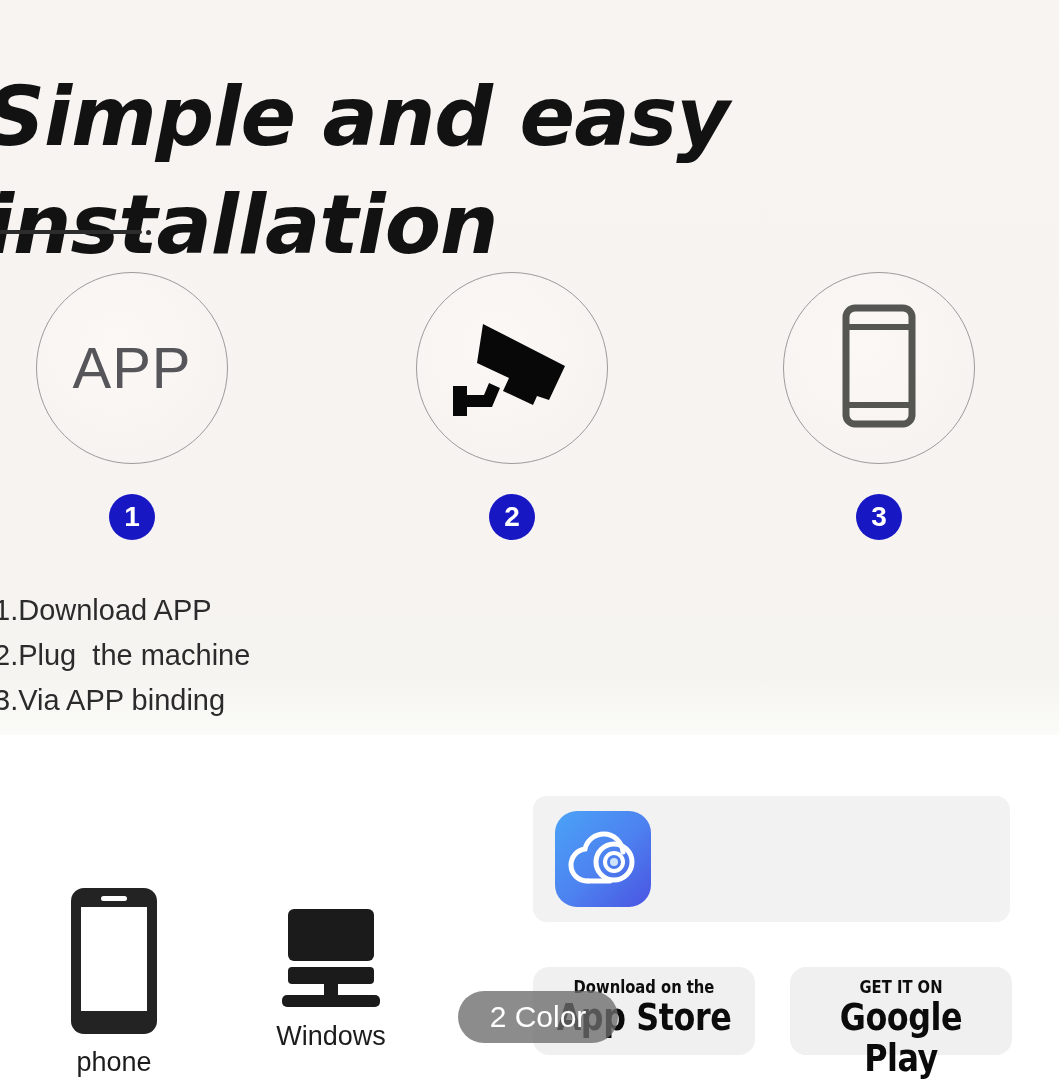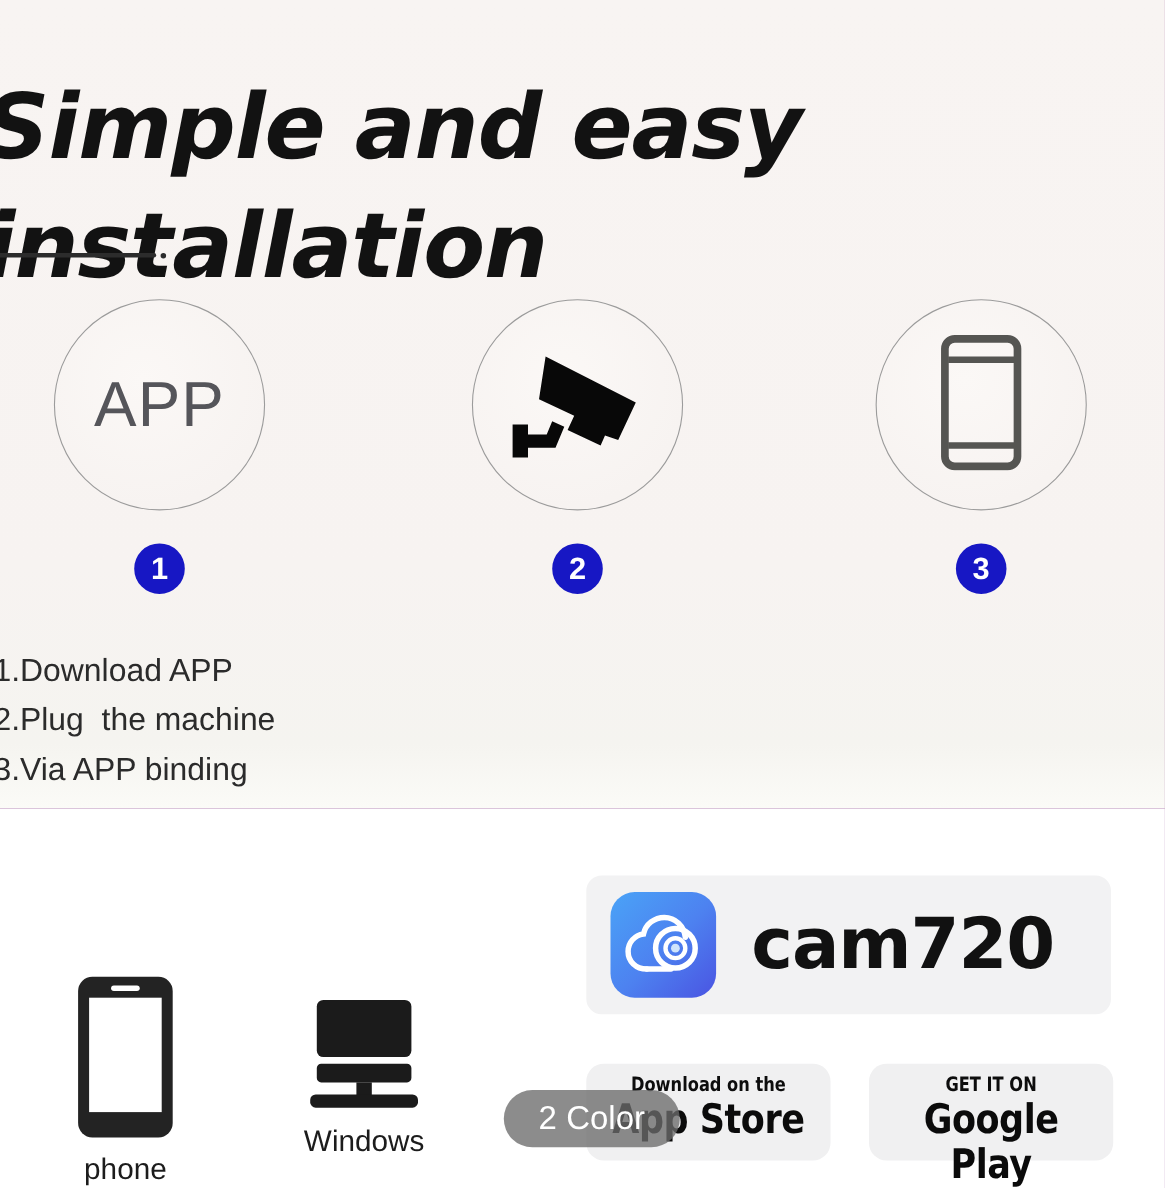--- a/index.html
+++ b/index.html
@@ -56,21 +56,21 @@
     left: 146px;
     top: 230px;
     width: 5px;
     height: 5px;
     border-radius: 50%;
     background: #2c2c2c;
   }
 
   .steps-row {
     position: absolute;
-    left: 13px;
+    left: 0;
     top: 272px;
     width: 964px;
     height: 300px;
   }
   .step {
     position: absolute;
     top: 0;
     width: 260px;
     height: 300px;
   }
@@ -336,21 +336,20 @@
   <div class="brand-card">
     <div class="brand-icon">
       <svg width="74" height="60" viewBox="0 0 74 60" aria-hidden="true">
         <path d="M22 52 C12 52 5 45 5 36 C5 28 11 21 19 20 C21 11 29 5 38 5 C48 5 56 13 57 23" fill="none" stroke="#ffffff" stroke-width="5" stroke-linecap="round"></path>
         <path d="M22 52 L44 52" fill="none" stroke="#ffffff" stroke-width="5" stroke-linecap="round"></path>
         <circle cx="48" cy="33" r="18" fill="none" stroke="#ffffff" stroke-width="5"></circle>
         <circle cx="48" cy="33" r="9" fill="none" stroke="#ffffff" stroke-width="4"></circle>
         <circle cx="48" cy="33" r="4" fill="#cfe4fb"></circle>
       </svg>
     </div>
-    <div class="brand-name">cam720</div>
   </div>
 
   <a class="store-badge badge-appstore">
     <div class="badge-small">Download on the</div>
     <div class="badge-big">App Store</div>
   </a>
 
   <a class="store-badge badge-googleplay">
     <div class="badge-small">GET IT ON</div>
     <div class="badge-big">Google Play</div>

